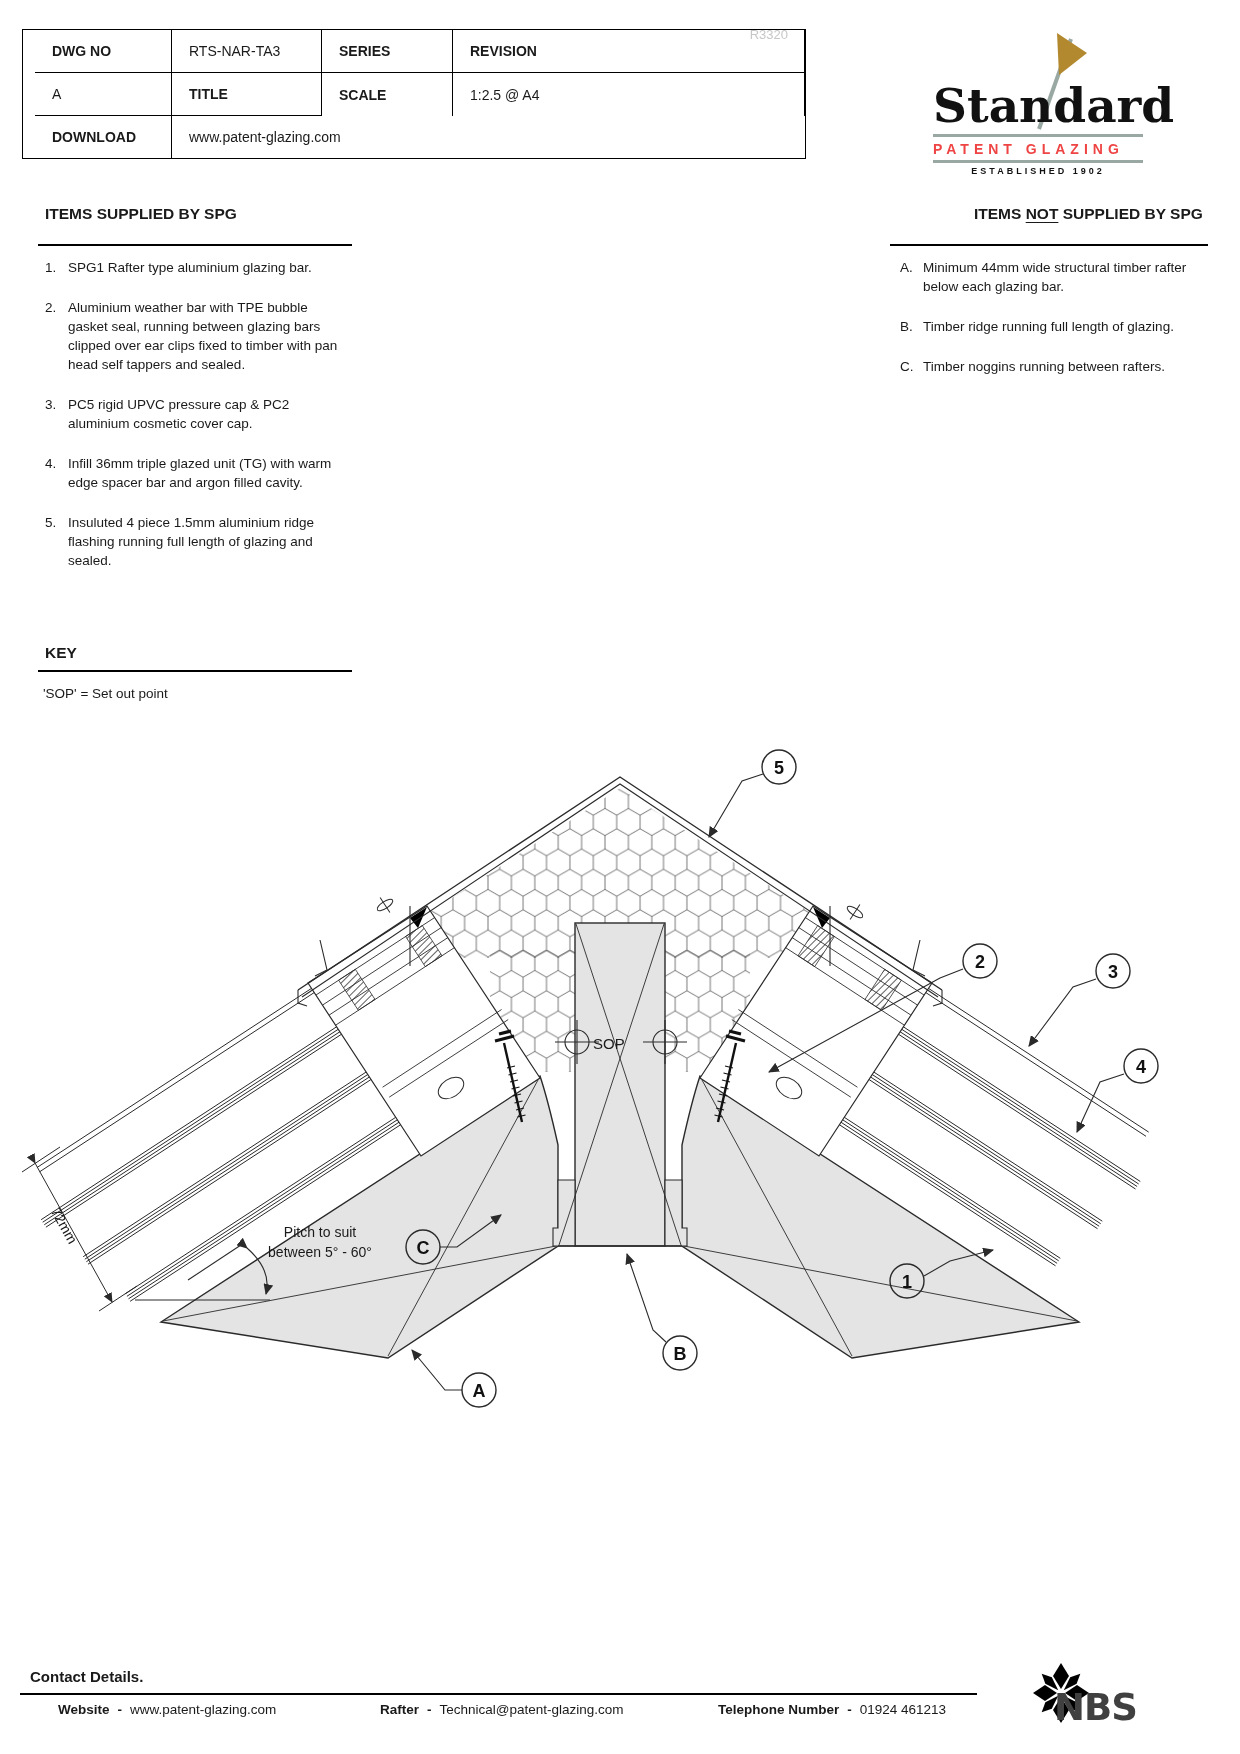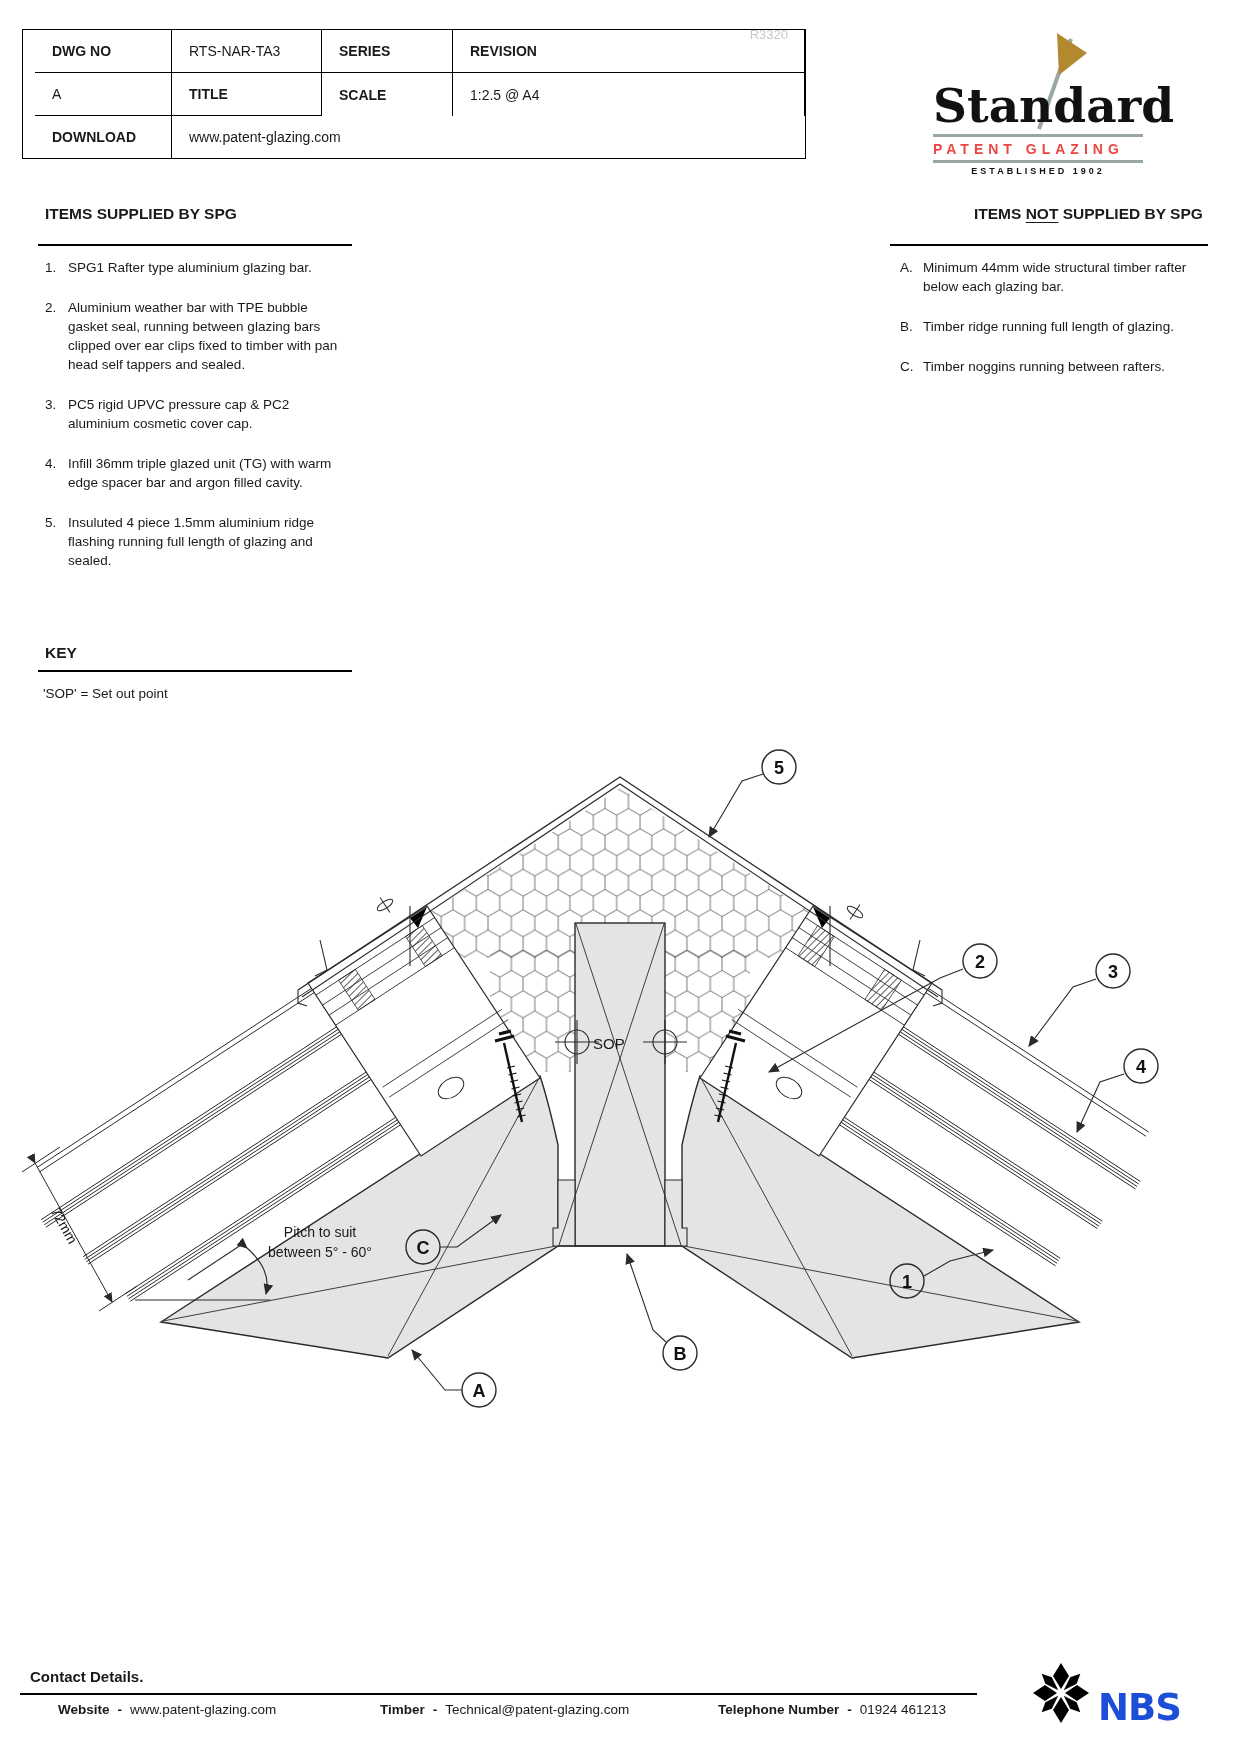--- a/index.html
+++ b/index.html
@@ -35,22 +35,22 @@
   
   .drawing{position:absolute;left:20px;top:660px;}
   .drawing text{font-family:"Liberation Sans",sans-serif;}
   
   .contact-head{position:absolute;left:30px;top:1668px;font-size:15px;font-weight:bold;}
   .contact-rule{position:absolute;left:20px;top:1693px;width:957px;height:1.8px;background:#000;}
   .cgroup{position:absolute;top:1702px;font-size:13.5px;white-space:nowrap;}
   .clabel{font-weight:bold;margin-left:20px;}
   .csep{font-weight:bold;padding:0 8px;}
   .nbs-logo{position:absolute;left:1030px;top:1660px;}
-  .nbs-text{position:absolute;left:1098px;top:1686px;font-size:37px;font-weight:bold;
-            font-family:"DejaVu Sans","Liberation Sans",sans-serif;letter-spacing:-1px;color:#1d4ed8;}
+  .nbs-text{position:absolute;left:1054px;top:1686px;font-size:37px;font-weight:bold;
+            font-family:"DejaVu Sans","Liberation Sans",sans-serif;letter-spacing:-1px;color:#404040;}
 </style>
 </head>
 <body>
 
 <div class="sheet">
 
   <div class="tblock">
     <div class="tb-cell tb-label">DWG NO</div>
     <div class="tb-cell">RTS-NAR-TA3</div>
     <div class="tb-cell tb-label">SERIES</div>
@@ -345,21 +345,21 @@
         <text x="403" y="594" stroke="none" fill="#111">C</text>
     </g>
   </svg>
 
   <div class="contact-head">Contact Details.</div>
   <div class="contact-rule"></div>
   <div class="cgroup" style="left:38px;">
     <span class="clabel">Website</span><span class="csep">-</span><span>www.patent-glazing.com</span>
   </div>
   <div class="cgroup" style="left:360px;">
-    <span class="clabel">Timber</span><span class="csep">-</span><span>Technical@patent-glazing.com</span>
+    <span class="clabel">Rafter</span><span class="csep">-</span><span>Technical@patent-glazing.com</span>
   </div>
   <div class="cgroup" style="left:698px;">
     <span class="clabel">Telephone Number</span><span class="csep">-</span><span>01924 461213</span>
   </div>
 
   <svg class="nbs-logo" width="62" height="66" viewBox="-31 -33 62 66">
     <g fill="#000">
       <path d="M0,-4 L-8,-17 L0,-30 L8,-17 Z"></path>
       <path d="M0,4 L-8,17 L0,30 L8,17 Z"></path>
       <path d="M-4,0 L-16,-8 L-28,0 L-16,8 Z"></path>

